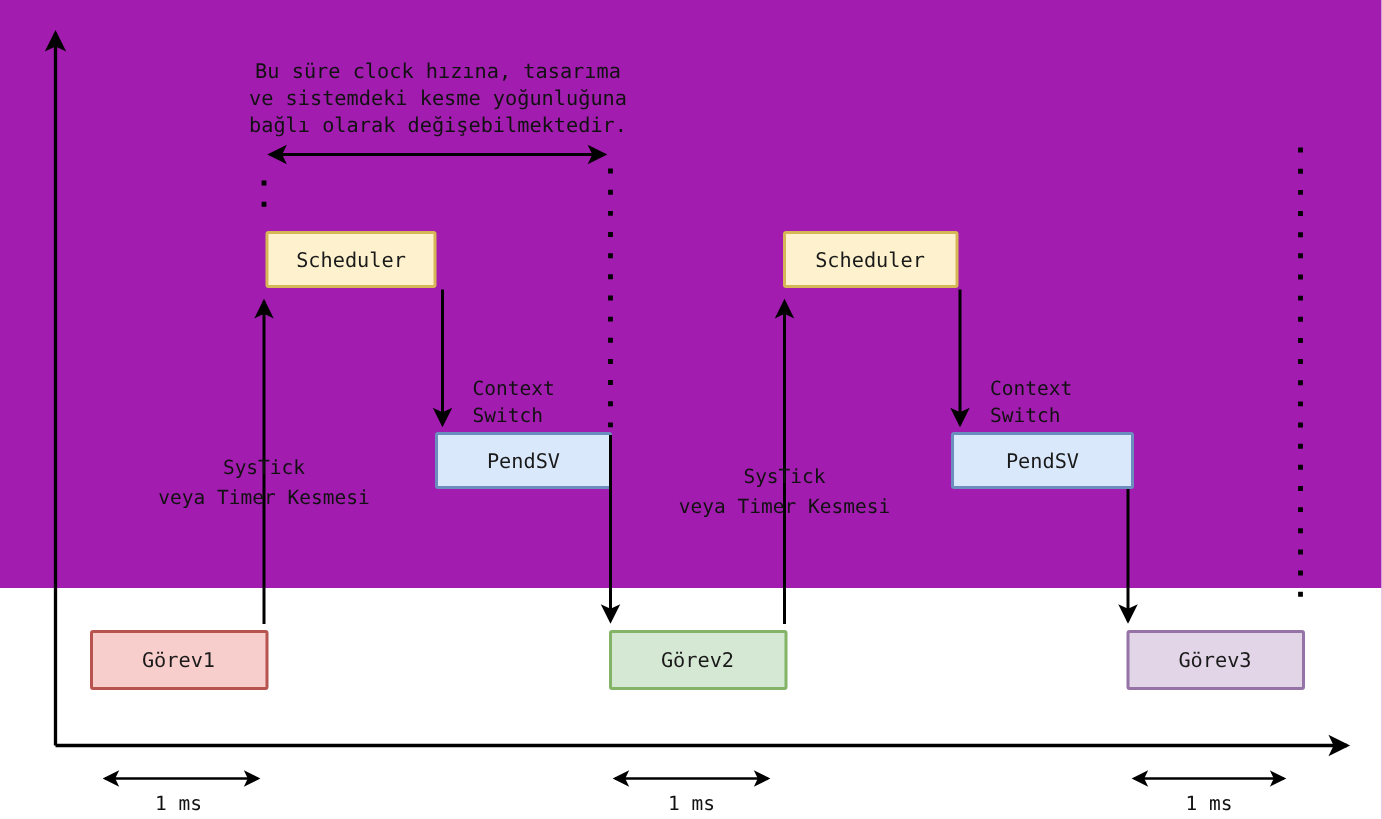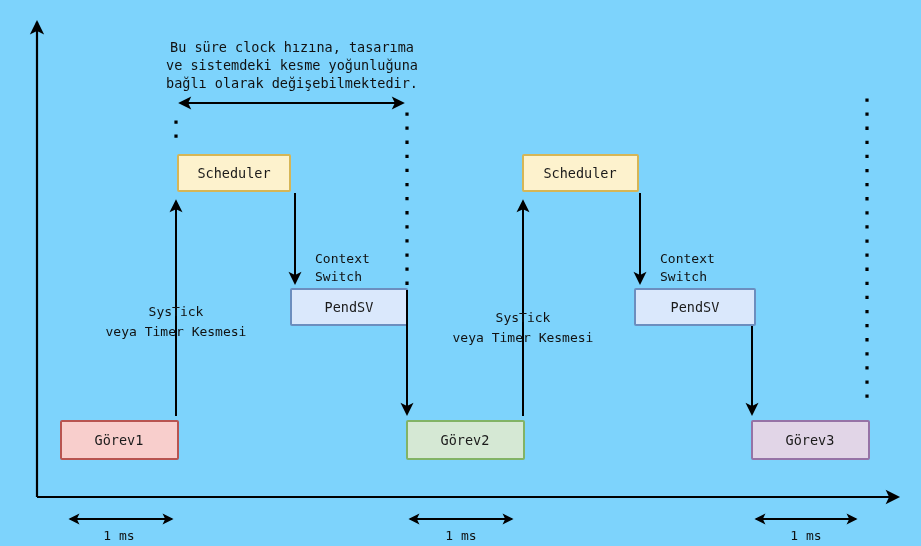--- a/index.html
+++ b/index.html
@@ -9,22 +9,22 @@
   }
   body {
     width: 921px;
     height: 546px;
     overflow: hidden;
     font-family: "DejaVu Sans Mono", "Liberation Mono", monospace;
   }
   #diagram-root {
     position: relative;
     width: 921px;
-    height: 546px;
-    background: #7dd3fc;
+    height: 392px;
+    background: #a21caf;
   }
   svg#scene {
     display: block;
     width: 921px;
     height: 546px;
   }
   .annotation-text {
     font-family: "DejaVu Sans Mono", "Liberation Mono", monospace;
     fill: #111111;
     font-size: 13.5px;

